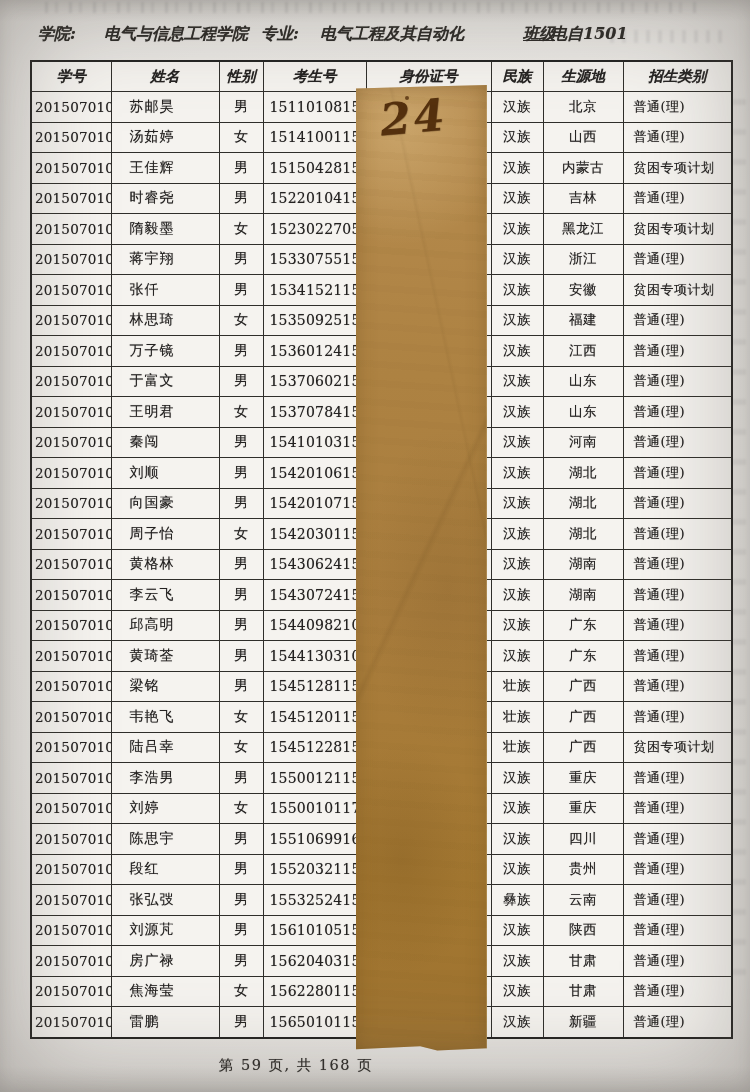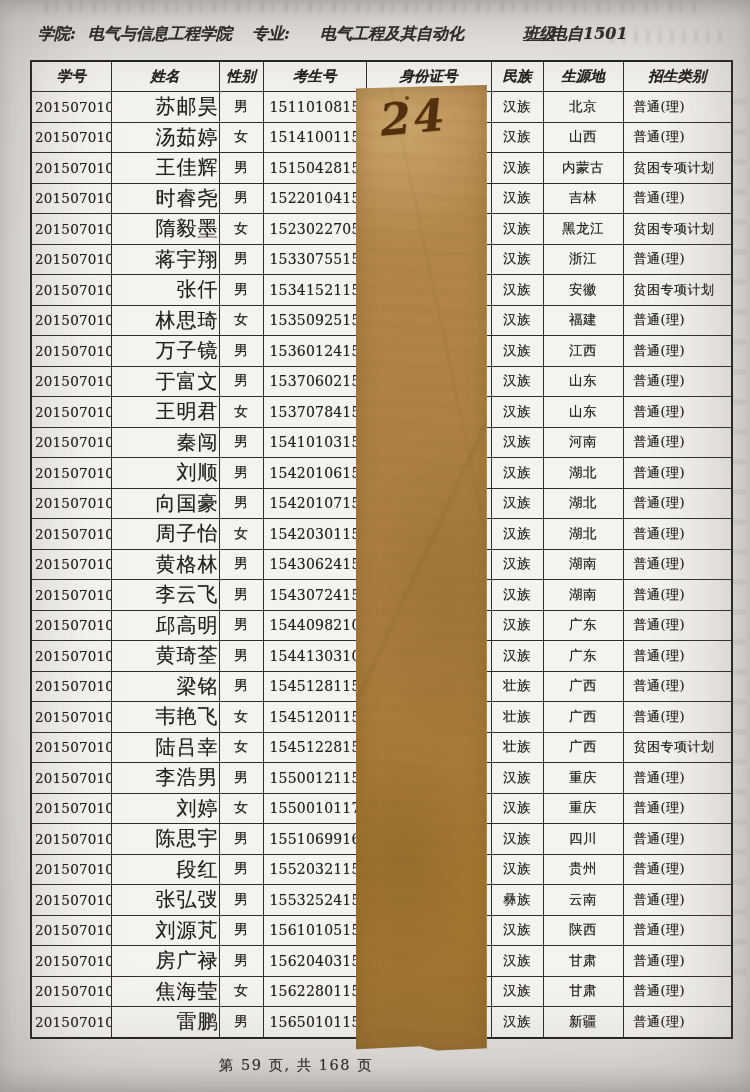--- a/index.html
+++ b/index.html
@@ -22,36 +22,36 @@
   .smudge-head{top:30px;left:610px;width:120px;height:13px;opacity:.22;
     background:repeating-linear-gradient(90deg, rgba(100,98,104,.5) 0 4px, transparent 4px 12px);}
   .smudge-edge{top:95px;right:4px;width:14px;height:880px;opacity:.14;
     background:repeating-linear-gradient(0deg, rgba(90,88,94,.6) 0 6px, transparent 6px 30px);}
 
   
   .info-line{position:absolute;top:24px;left:0;width:750px;height:24px;
     font-style:italic;font-weight:600;font-size:16px;color:#2a2824;
     text-shadow:0 0 .7px rgba(45,42,38,.55);}
   .info-line span{position:absolute;white-space:nowrap;}
-  .pos-college-label{left:38px;}  .pos-college{left:88px;}
-  .pos-major-label{left:252px;}   .pos-major{left:320px;}
+  .pos-college-label{left:38px;}  .pos-college{left:104px;}
+  .pos-major-label{left:261px;}   .pos-major{left:320px;}
   .pos-class-label{left:523px;text-decoration:underline;}   .pos-class{left:551px;}
 
   
   table.roster{position:absolute;left:30px;top:60px;width:701px;
     border-collapse:collapse;table-layout:fixed;
     border:2.5px solid #232220;background:#f6f4f0;}
   .roster th,.roster td{border:1.5px solid #2f2e2a;overflow:hidden;white-space:nowrap;
     color:#232120;text-shadow:0 0 .7px rgba(40,38,35,.5);background:#f5f3ef;padding:0;}
   .roster th{height:29px;font-size:14.5px;font-style:italic;font-weight:700;text-align:center;}
   .roster td{height:29.5px;}
   col.c0{width:80px;}  col.c1{width:108px;} col.c2{width:44px;} col.c3{width:103px;}
   col.c4{width:125px;} col.c5{width:52px;}  col.c6{width:80px;} col.c7{width:109px;}
   td.c0{font-size:13.5px;text-align:left;padding-left:3px;letter-spacing:.2px;}
-  td.c1{font-size:20px;text-align:right;padding-left:18px;letter-spacing:1px;}
+  td.c1{font-size:14px;text-align:left;padding-left:18px;letter-spacing:1px;}
   td.c2{font-size:14px;text-align:center;}
   td.c3{font-size:14px;text-align:left;padding-left:6px;letter-spacing:.2px;}
   td.c4{}
   td.c5,td.c6{font-size:13.5px;text-align:center;letter-spacing:.5px;}
   td.c7{font-size:13px;text-align:left;padding-left:10px;letter-spacing:.5px;}
 
   
   .footer{position:absolute;top:1056px;left:0;width:592px;text-align:center;
     font-size:14.5px;letter-spacing:1.5px;color:#2b2926;
     text-shadow:0 0 .7px rgba(45,42,38,.5);}

